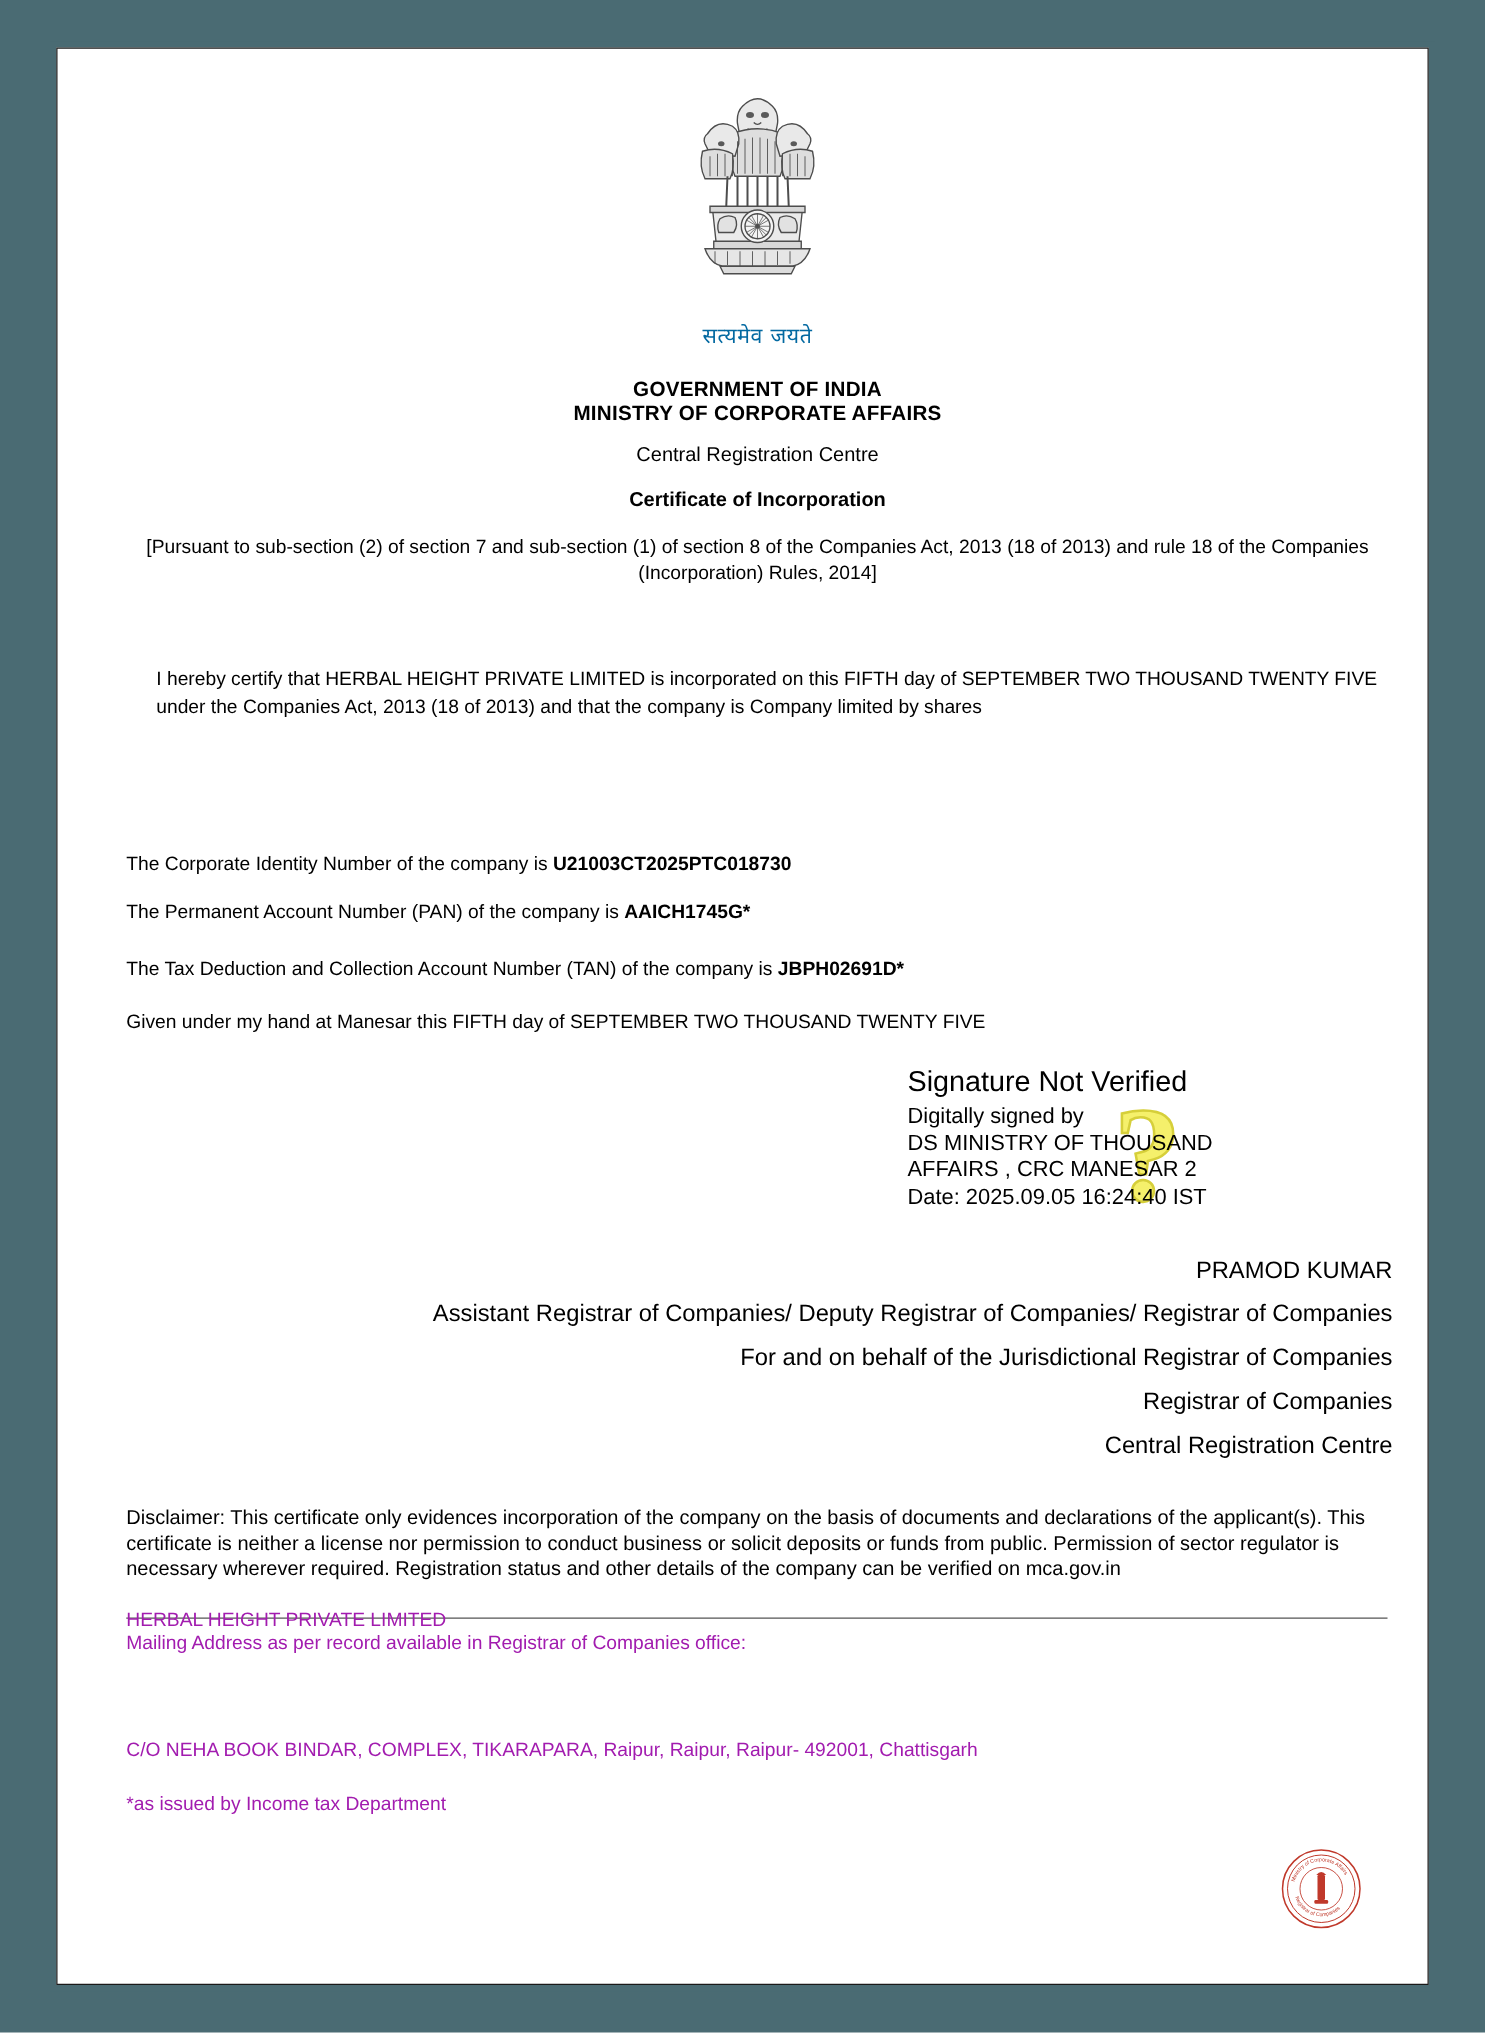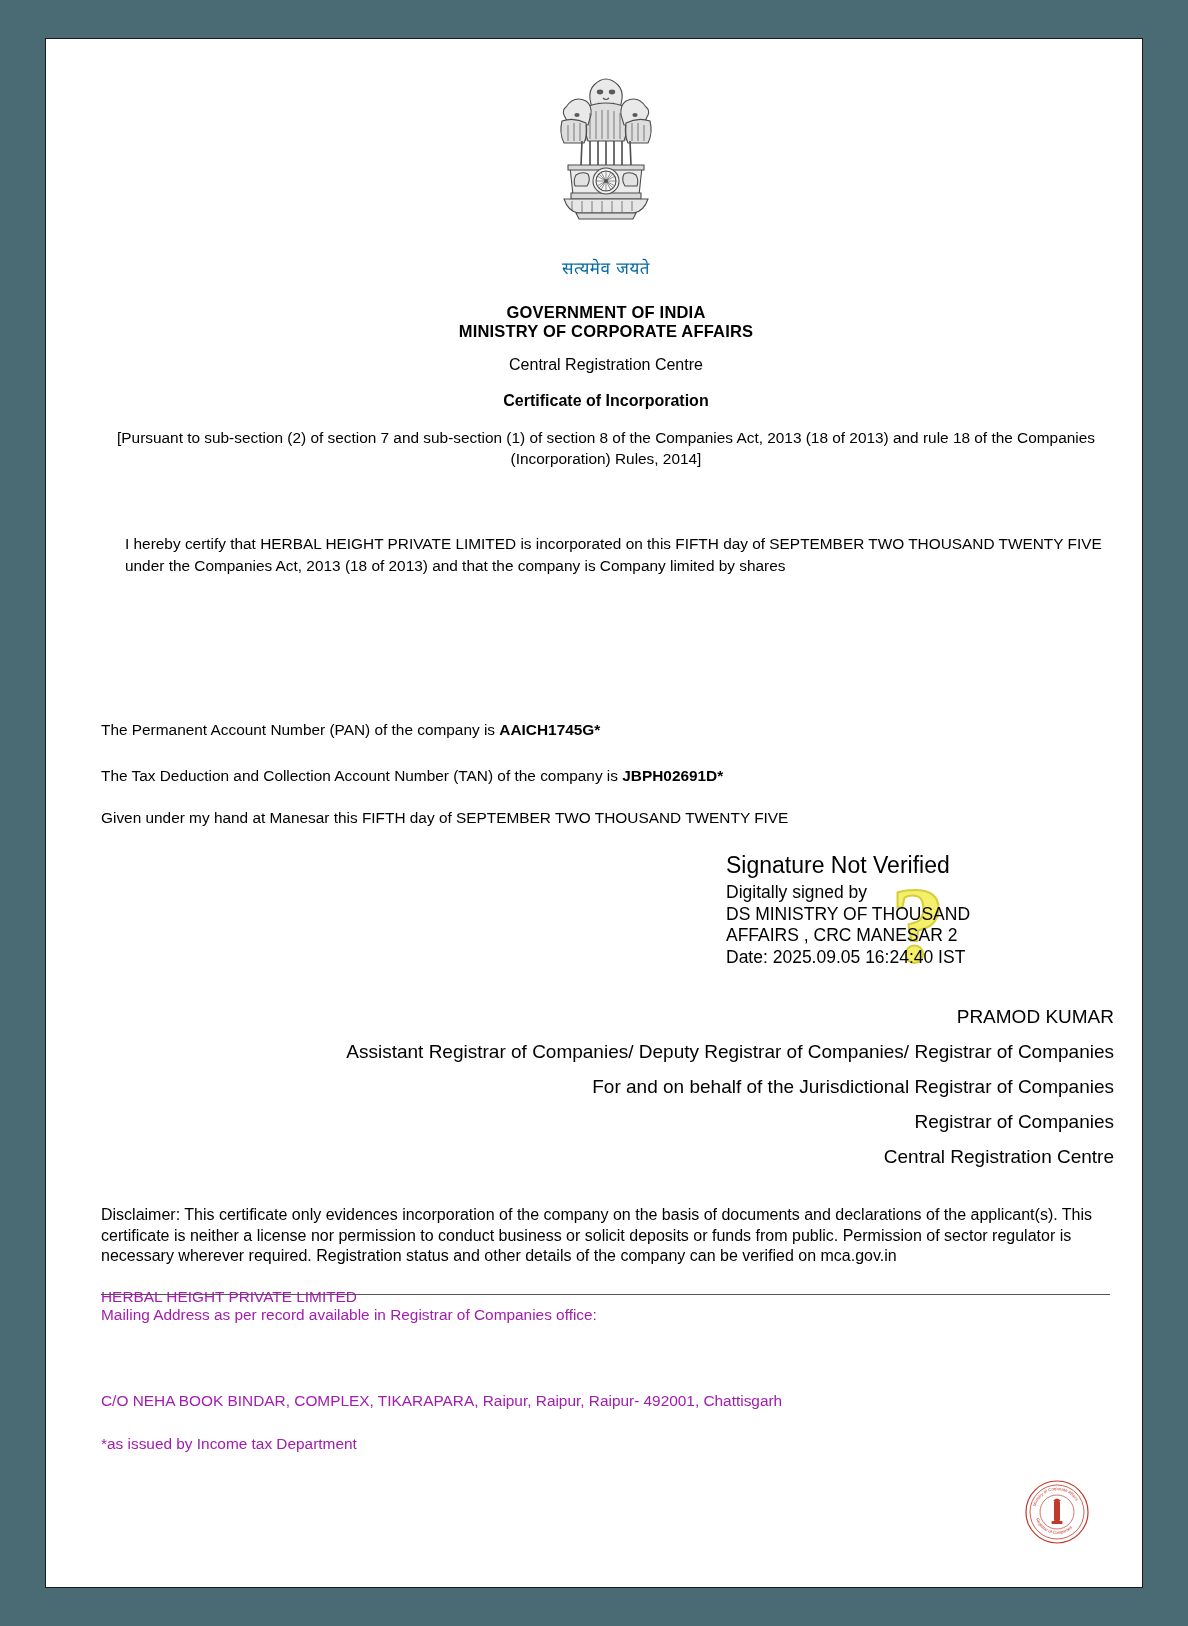--- a/index.html
+++ b/index.html
@@ -199,20 +199,23 @@
       </div>
 
       <div class="hdr gov-line1">GOVERNMENT OF INDIA</div>
       <div class="hdr gov-line2">MINISTRY OF CORPORATE AFFAIRS</div>
       <div class="hdr crc-line">Central Registration Centre</div>
       <div class="hdr coi-line">Certificate of Incorporation</div>
       <div class="hdr pursuant">[Pursuant to sub-section (2) of section 7 and sub-section (1) of section 8 of the Companies Act, 2013 (18 of 2013) and rule 18 of the Companies (Incorporation) Rules, 2014]</div>
 
       <div class="body-text certify">I hereby certify that HERBAL HEIGHT PRIVATE LIMITED is incorporated on this  FIFTH day of SEPTEMBER  TWO THOUSAND TWENTY FIVE under the Companies Act, 2013 (18 of 2013) and that the company is Company limited by shares</div>
 
+      <div class="body-text cin-line">
+        <span>The Corporate Identity Number of the company is </span><span class="bold">U21003CT2025PTC018730</span>
+      </div>
       <div class="body-text pan-line">
         <span>The Permanent Account Number (PAN) of the company is </span><span class="bold">AAICH1745G*</span>
       </div>
       <div class="body-text tan-line">
         <span>The Tax Deduction and Collection Account Number (TAN) of the company is </span><span class="bold">JBPH02691D*</span>
       </div>
       <div class="body-text given-line">Given under my hand at Manesar this  FIFTH day of SEPTEMBER  TWO THOUSAND TWENTY FIVE</div>
 
       <div class="sigblock">
         <div class="sig-qmark">?</div>

